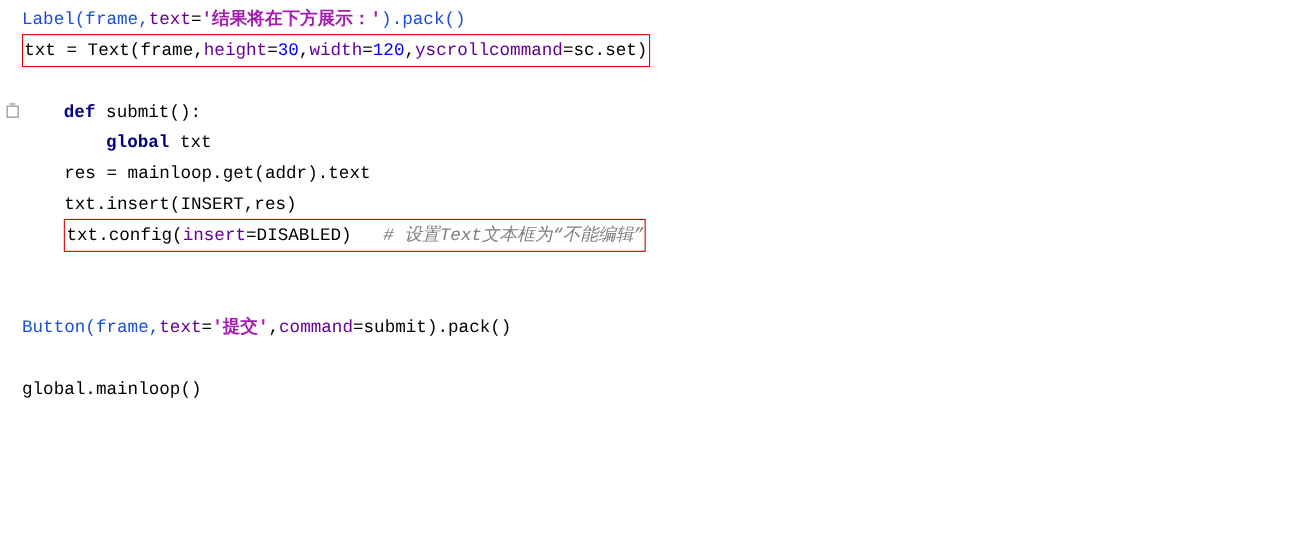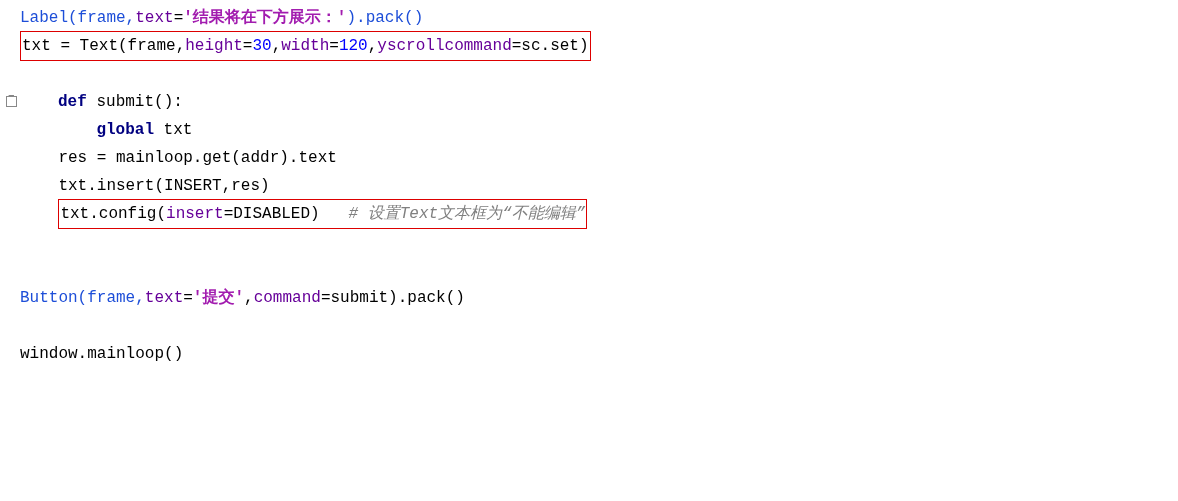--- a/index.html
+++ b/index.html
@@ -89,17 +89,17 @@
 
   <div class="line"><span class="plain">    </span><span class="redbox"><span class="plain">txt.config(</span><span class="par">insert</span><span class="plain">=DISABLED)</span><span class="plain">   </span><span class="comment"># 设置Text文本框为“不能编辑”</span></span></div>
 
   <div class="line">&nbsp;</div>
   <div class="line">&nbsp;</div>
 
   <div class="line"><span class="fn">Button(frame,</span><span class="par">text</span><span class="pun">=</span><span class="str">'提交'</span><span class="pun">,</span><span class="par">command</span><span class="plain">=submit).pack()</span></div>
 
   <div class="line">&nbsp;</div>
 
-  <div class="line"><span class="plain">window.mainloop()</span></div>
+  <div class="line"><span class="plain">global.mainloop()</span></div>
 
   <div class="line">&nbsp;</div>
 
 </div>
 
 </body></html>

